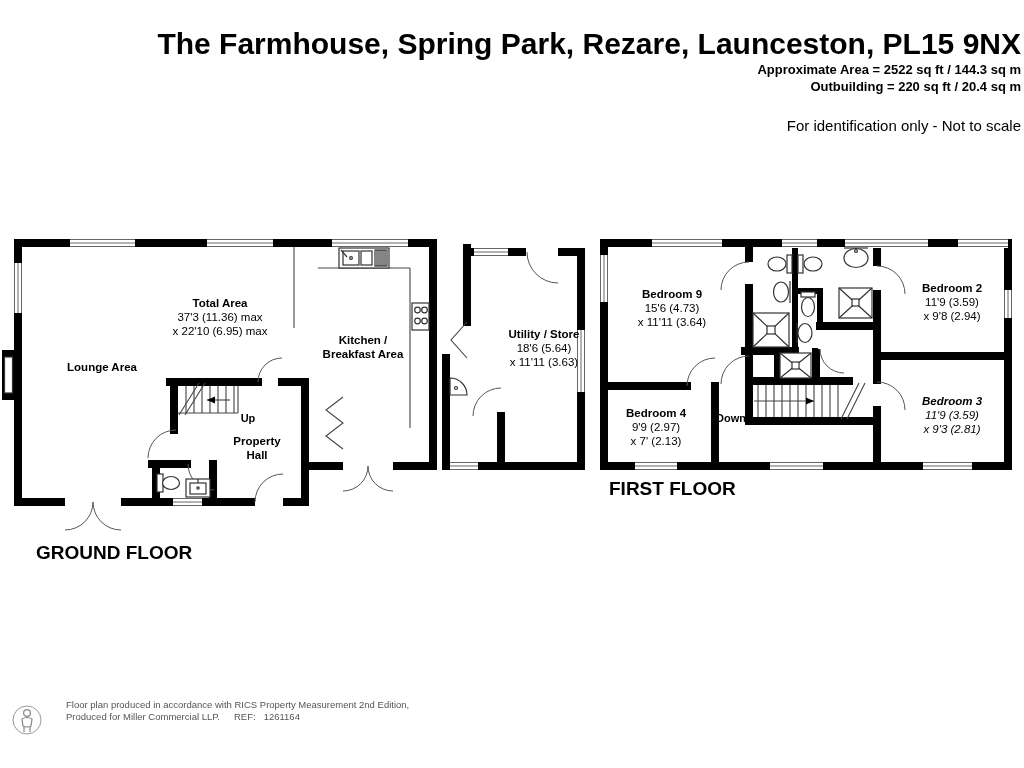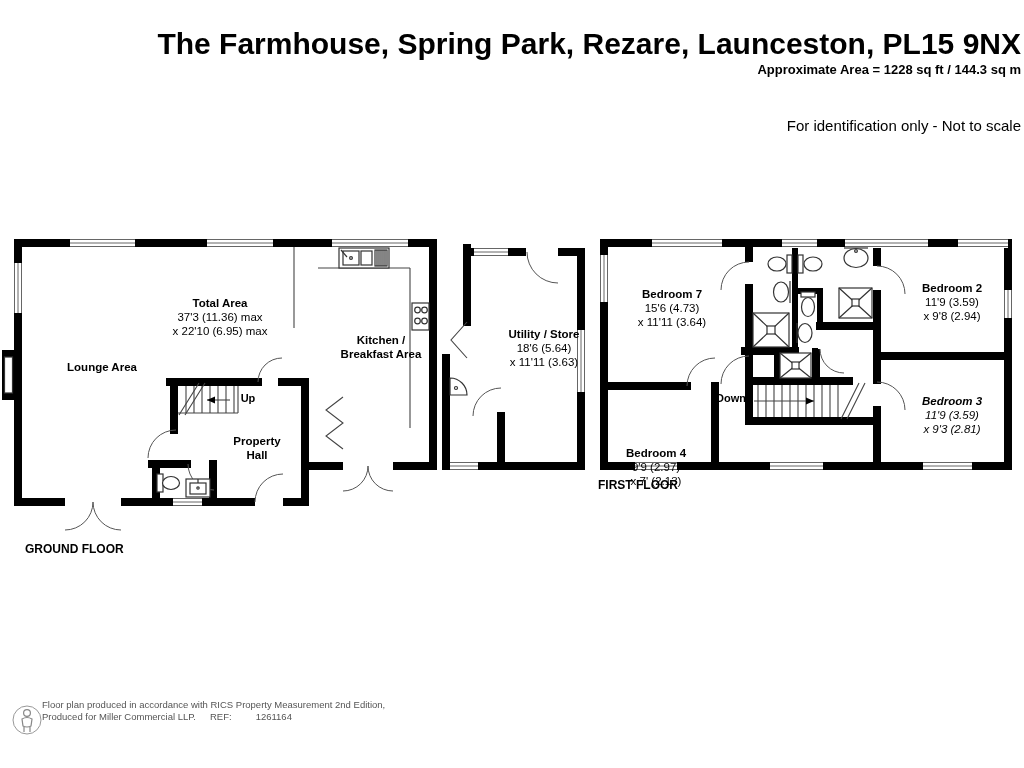--- a/index.html
+++ b/index.html
@@ -16,47 +16,48 @@
   }
   .hdr-disclaimer{
     top:117px;right:3px;font-size:15px;text-align:right;white-space:nowrap;
   }
   .plan-svg{top:0;left:0;}
   .room-label{
     position:absolute;transform:translateX(-50%);text-align:center;
     font-size:11.5px;line-height:14px;white-space:nowrap;
   }
   .room-label .rname{font-weight:bold;}
-  .floor-title{position:absolute;font-size:12px;font-weight:bold;white-space:nowrap;}
-  .stair-label{position:absolute;font-size:11px;font-weight:bold;white-space:nowrap;transform:translateX(-50%);}
+  .floor-title{position:absolute;font-size:19px;font-weight:bold;white-space:nowrap;margin-left:11px;}
+  .stair-label{position:absolute;font-size:11px;font-weight:bold;white-space:nowrap;transform:translateX(-50%);margin-top:20px;}
   .footer{
-    position:absolute;left:12px;top:699px;display:flex;align-items:flex-start;gap:0;
+    position:absolute;left:12px;top:699px;display:flex;align-items:flex-start;gap:24px;
     color:#555;font-size:9.5px;line-height:12px;
   }
   .footer .ftxt{white-space:nowrap;}
   .sp1{margin-left:14px;}
-  .sp2{margin-left:24px;}
+  .sp2{margin-left:8px;}
   
   .wall{stroke:#000;stroke-width:8;fill:none;stroke-linecap:square;}
   .wall6{stroke:#000;stroke-width:6;fill:none;stroke-linecap:square;}
   .winbox{fill:#fff;stroke:none;}
   .winline{stroke:#666;stroke-width:1;fill:none;}
   .gap{fill:#fff;stroke:none;}
   .thin{stroke:#444;stroke-width:1.1;fill:none;}
   .arc{stroke:#555;stroke-width:1;fill:none;}
   .fix{fill:#fff;stroke:#333;stroke-width:1.2;}
   .fixl{stroke:#333;stroke-width:1.2;fill:none;}
   .blk{fill:#000;stroke:none;}
 </style>
 </head>
 <body>
 
 <div class="abs hdr-title">The Farmhouse, Spring Park, Rezare, Launceston, PL15 9NX</div>
 <div class="abs hdr-areas">
-  <div>Approximate Area = 1228 sq ft / 144.3 sq m</div>
+  <div>Approximate Area = 2522 sq ft / 144.3 sq m</div>
+  <div>Outbuilding = 220 sq ft / 20.4 sq m</div>
 </div>
 <div class="abs hdr-disclaimer">For identification only - Not to scale</div>
 
 <svg class="abs plan-svg" width="1024" height="768" viewBox="0 0 1024 768">
 
   <g>
 
     <path class="wall" d="M18,243 H433 V466 H305 V502 H18 Z"></path>
 
     <g>
@@ -302,50 +303,50 @@
 </svg>
 
 <div class="room-label" style="left:102px;top:360px;">
   <div class="rname">Lounge Area</div>
 </div>
 <div class="room-label" style="left:220px;top:296px;">
   <div class="rname">Total Area</div>
   <div>37'3 (11.36) max</div>
   <div>x 22'10 (6.95) max</div>
 </div>
-<div class="room-label" style="left:381px;top:333px;">
+<div class="room-label" style="left:363px;top:333px;">
   <div class="rname">Kitchen /</div>
   <div class="rname">Breakfast Area</div>
 </div>
 <div class="room-label" style="left:257px;top:434px;">
   <div class="rname">Property</div>
   <div class="rname">Hall</div>
 </div>
 <div class="room-label" style="left:544px;top:327px;text-align:center;">
   <div class="rname">Utility / Store</div>
   <div>18'6 (5.64)</div>
   <div>x 11'11 (3.63)</div>
 </div>
 
 <div class="room-label" style="left:672px;top:287px;">
-  <div class="rname">Bedroom 7</div>
+  <div class="rname">Bedroom 9</div>
   <div>15'6 (4.73)</div>
   <div>x 11'11 (3.64)</div>
 </div>
 <div class="room-label" style="left:952px;top:281px;">
   <div class="rname">Bedroom 2</div>
   <div>11'9 (3.59)</div>
   <div>x 9'8 (2.94)</div>
 </div>
 <div class="room-label" style="left:952px;top:394px;font-style:italic;">
   <div class="rname">Bedroom 3</div>
   <div>11'9 (3.59)</div>
   <div>x 9'3 (2.81)</div>
 </div>
-<div class="room-label" style="left:656px;top:406px;margin-top:40px;">
+<div class="room-label" style="left:656px;top:406px;">
   <div class="rname">Bedroom 4</div>
   <div>9'9 (2.97)</div>
   <div>x 7' (2.13)</div>
 </div>
 
 <div class="stair-label" style="left:248px;top:392px;">Up</div>
 <div class="stair-label" style="left:731px;top:392px;">Down</div>
 
 <div class="floor-title" style="left:25px;top:542px;">GROUND FLOOR</div>
 <div class="floor-title" style="left:598px;top:478px;">FIRST FLOOR</div>

